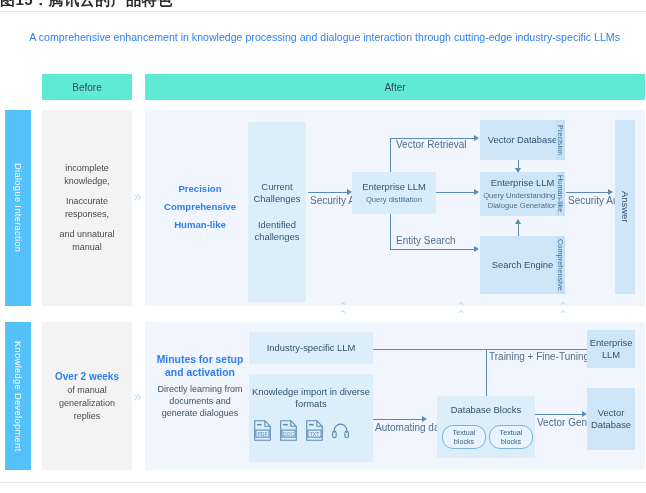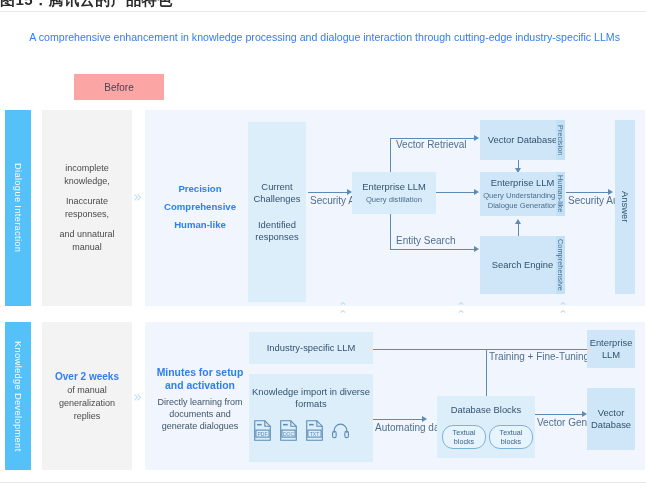--- a/index.html
+++ b/index.html
@@ -47,27 +47,26 @@
     text-align: right;
     color: #2f7ff0;
     font-size: 10.6px;
     line-height: 15px;
   }
 
   
   .col-head {
     position: absolute;
     height: 26px;
-    background: #fca5a5;
+    background: #5eead4;
     color: #3c4a57;
     font-size: 10px;
     display: flex;
     align-items: center;
     justify-content: center;
-    margin-left: 32px;
   }
   .col-head.before { left: 42px; top: 74px; width: 90px; }
   .col-head.after  { left: 145px; top: 74px; width: 500px; }
 
   
   .side-tab {
     position: absolute;
     left: 5px;
     width: 26px;
     background: #54c2f9;
@@ -269,20 +268,21 @@
 <body>
 
 <div id="root">
 
   <div class="cn-heading">图15：腾讯云的产品特色</div>
   <div class="hr-top"></div>
 
   <div class="subtitle">A comprehensive enhancement in knowledge processing and dialogue interaction through cutting-edge industry-specific LLMs</div>
 
   <div class="col-head before">Before</div>
+  <div class="col-head after">After</div>
 
   <div class="side-tab r1">
     <span>Dialogue Interaction</span>
   </div>
 
   <div class="before-panel r1">
     <div>
       <p>incomplete knowledge,</p>
       <p>Inaccurate responses,</p>
       <p>and unnatural manual</p>
@@ -295,21 +295,21 @@
 
   <div class="bullets" style="left:160px; top:180px; width:80px;">
     <div>Precision</div>
     <div>Comprehensive</div>
     <div>Human-like</div>
   </div>
 
   <div class="box pale" style="left:248px; top:122px; width:58px; height:180px;">
     <div>Current Challenges</div>
     <div style="height:14px"></div>
-    <div>Identified responses</div>
+    <div>Identified challenges</div>
   </div>
 
   <div class="ln-h" style="left:308px; top:192px; width:40px;"></div>
   <div class="arrow-r" style="left:347px; top:189px;"></div>
   <div class="edge-label" style="left:310px; top:196px; width:40px;">
     <span>Security Audit</span>
   </div>
 
   <div class="box" style="left:352px; top:172px; width:84px; height:42px;">
     <div>Enterprise LLM</div>
@@ -394,21 +394,21 @@
       <div>of manual</div>
       <div>generalization</div>
       <div>replies</div>
     </div>
   </div>
 
   <div class="chev-right" style="left:133px; top:390px;">»</div>
 
   <div class="after-panel r2"></div>
 
-  <div class="lower-left" style="left:156px; top:366px; width:88px;">
+  <div class="lower-left" style="left:156px; top:353px; width:88px;">
     <span class="hi">Minutes for setup and activation</span>
     <span>Directly learning from documents and generate dialogues</span>
   </div>
 
   <div class="box pale" style="left:249px; top:332px; width:124px; height:32px;">
     <div>Industry-specific LLM</div>
   </div>
 
   <div class="box pale" style="left:249px; top:374px; width:124px; height:88px; justify-content:flex-start; padding-top:12px;">
     <div>Knowledge import in diverse formats</div>

